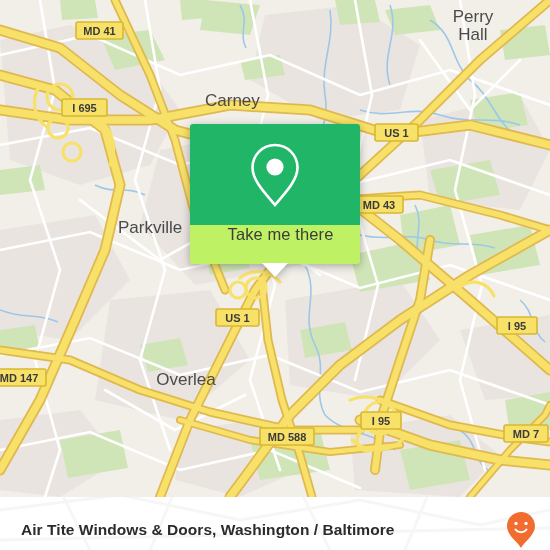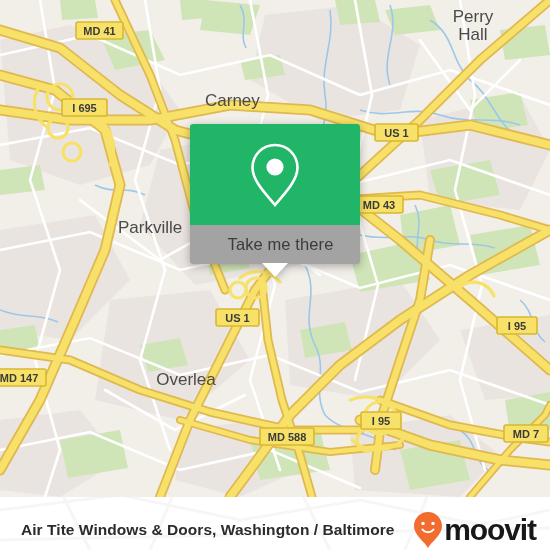--- a/index.html
+++ b/index.html
@@ -53,25 +53,25 @@
   .popup-body {
     background: #21b567;
     height: 101px;
     border-radius: 3px 3px 0 0;
     display: flex;
     align-items: center;
     justify-content: center;
   }
   .popup-footer {
     position: relative;
-    background: #a3a3a3;
+    background: #bef264;
     height: 39px;
     border-radius: 0 0 3px 3px;
     display: flex;
-    align-items: center;
+    align-items: flex-start;
     justify-content: center;
     padding-left: 11px;
   }
   .popup-footer-label {
     font-size: 16.5px;
     color: #3c3c3c;
     letter-spacing: 0.1px;
   }
   .popup-tail {
     position: absolute;
@@ -379,17 +379,16 @@
 
     <div class="place-title">Air Tite Windows &amp; Doors, Washington / Baltimore</div>
 
     <div class="brand">
       <svg width="30" height="38" viewBox="0 0 30 38">
         <path d="M15 1 C7.3 1 1 7.3 1 15 C1 24.5 12 31 15 37 C18 31 29 24.5 29 15 C29 7.3 22.7 1 15 1 Z" fill="#f26c30"></path>
         <circle cx="10" cy="12.5" r="1.7" fill="#ffffff"></circle>
         <circle cx="20" cy="12.5" r="1.7" fill="#ffffff"></circle>
         <path d="M9.5 18.5 C12 22 18 22 20.5 18.5" fill="none" stroke="#ffffff" stroke-width="2" stroke-linecap="round"></path>
       </svg>
-      <span class="brand-word">moovit</span>
     </div>
   </div>
 
 </div>
 
 </body></html>

